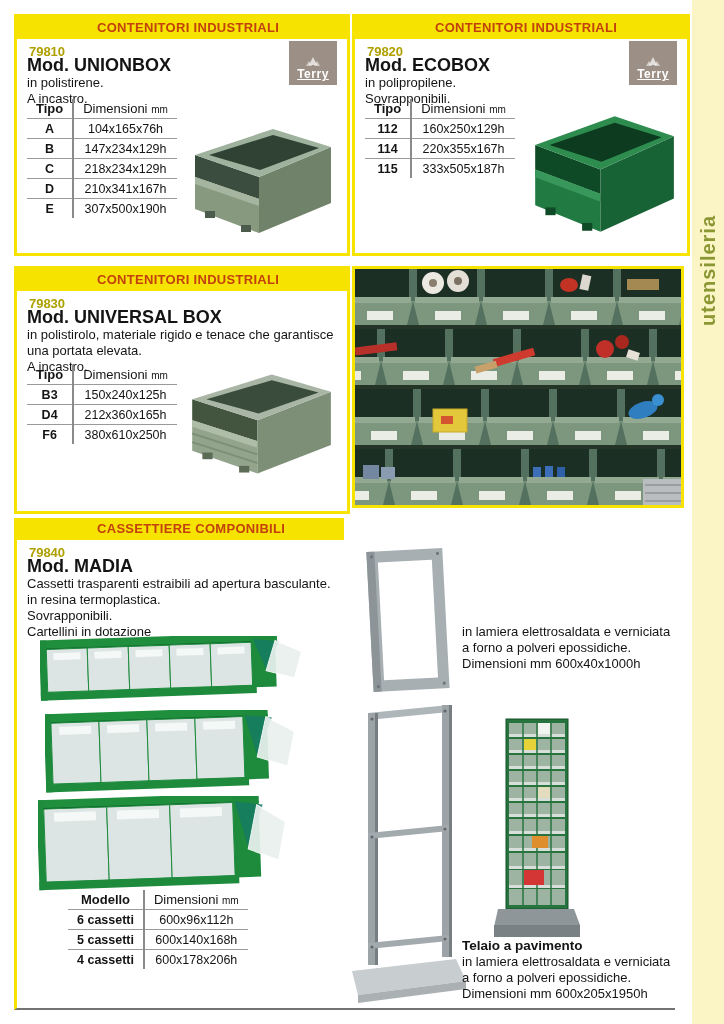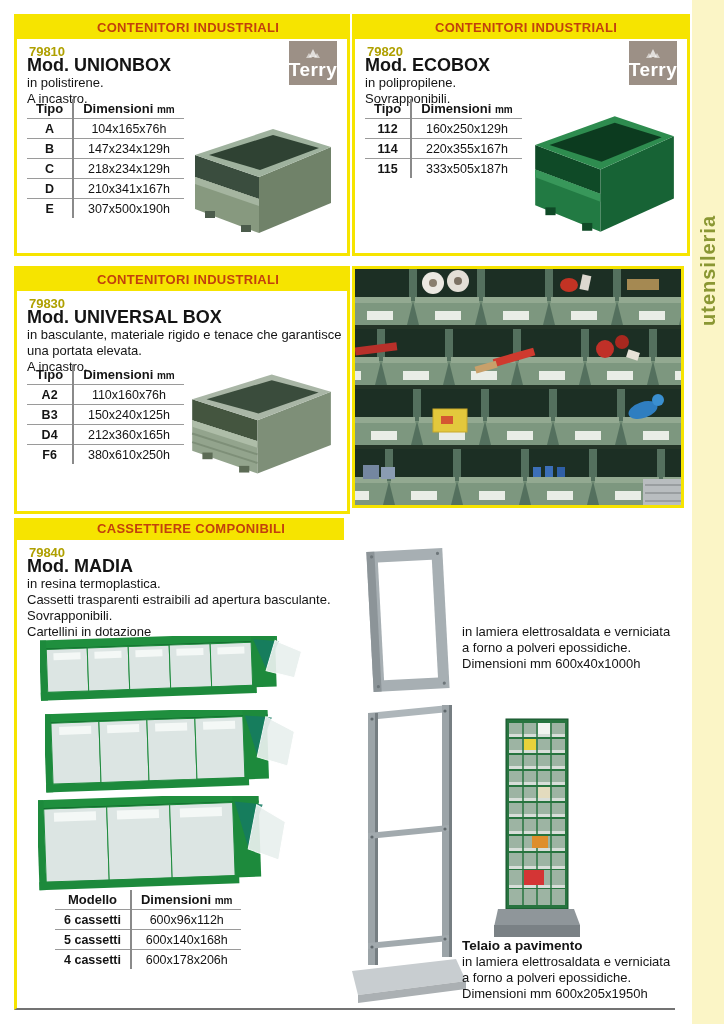--- a/index.html
+++ b/index.html
@@ -14,26 +14,26 @@
     color:#AFA000;font-weight:bold;font-size:13px;text-align:center;line-height:18px;margin-top:24px;}
   .sec-title{position:absolute;left:80px;top:0;line-height:22px;font-weight:bold;
     font-size:13px;color:#c2410c;letter-spacing:.3px;white-space:nowrap;}
   .mod-block{position:absolute;left:10px;top:28px;font-size:13px;line-height:16px;}
   .mod-title{font-size:18px;font-weight:bold;margin-bottom:2px;margin-top:12px;}
   .spec-table{position:absolute;border-collapse:collapse;font-size:12.5px;}
   .spec-table td{padding:0 9px;height:19px;text-align:center;white-space:nowrap;}
   .spec-table td:first-child{font-weight:bold;border-right:2px solid #8a8a8a;}
   .spec-table tr + tr td{border-top:1.5px solid #9a9a9a;}
   .spec-table tr:first-child td{font-size:13px;}
-  .spec-table tr:first-child td:last-child{font-weight:bold;}
+  .spec-table tr:first-child td:last-child{font-weight:normal;}
   .unit{font-size:10px;}
   .terry{position:absolute;width:48px;height:44px;background:#9C9086;
     display:flex;flex-direction:column;align-items:center;justify-content:flex-end;
     padding-bottom:4px;box-sizing:border-box;}
-  .terry-text{color:#fff;font-weight:bold;font-size:19px;letter-spacing:.5px;}
+  .terry-text{color:#fff;font-weight:bold;font-size:12px;letter-spacing:.5px;text-decoration:underline;}
   .img-box{position:absolute;}
   .photo-box{position:absolute;border:3px solid #F6E400;background:#54705e;}
   .side-strip{position:absolute;left:692px;top:0;width:32px;height:1024px;background:#FBF5C6;}
   .side-label{position:absolute;left:0;top:168px;width:32px;height:205px;
     display:flex;align-items:center;justify-content:center;
     writing-mode:vertical-rl;transform:rotate(180deg);
     font-weight:bold;font-size:20px;color:#8A9733;letter-spacing:1px;}
   .frame-text{position:absolute;font-size:13px;line-height:16px;}
   .frame-text .ft-title{font-weight:bold;font-size:13.5px;}
   .section4{border:none;border-left:3px solid #F6E400;border-bottom:2px solid #737373;}
@@ -155,34 +155,30 @@
     </div>
   </div>
 
   <div class="section" style="left:14px;top:266px;width:330px;height:242px;">
     <div class="sec-header">
       <div class="sec-code">79830</div>
       <div class="sec-title">CONTENITORI INDUSTRIALI</div>
     </div>
     <div class="mod-block">
       <div class="mod-title">Mod. UNIVERSAL BOX</div>
-      <div>in basculante, materiale rigido e tenace che garantisce</div>
+      <div>in polistirolo, materiale rigido e tenace che garantisce</div>
       <div>una portata elevata.</div>
       <div>A incastro.</div>
     </div>
     <table class="spec-table" style="left:10px;top:96px;">
       <tbody>
           <tr>
         <td>Tipo</td>
         <td><span>Dimensioni</span> <span class="unit">mm</span></td>
       </tr>
-      <tr>
-            <td>A2</td>
-            <td>110x160x76h</td>
-          </tr>
       <tr>
             <td>B3</td>
             <td>150x240x125h</td>
           </tr>
       <tr>
             <td>D4</td>
             <td>212x360x165h</td>
           </tr>
       <tr>
             <td>F6</td>
@@ -272,22 +268,22 @@
     </svg>
   </div>
 
   <div class="section section4" style="left:14px;top:518px;width:658px;height:490px;background:#fff;">
     <div class="sec-header" style="width:327px;right:auto;">
       <div class="sec-code">79840</div>
       <div class="sec-title">CASSETTIERE COMPONIBILI</div>
     </div>
     <div class="mod-block">
       <div class="mod-title">Mod. MADIA</div>
+      <div>Cassetti trasparenti estraibili ad apertura basculante.</div>
       <div>in resina termoplastica.</div>
-      <div>Cassetti trasparenti estraibili ad apertura basculante.</div>
       <div>Sovrapponibili.</div>
       <div>Cartellini in dotazione</div>
     </div>
 
     <div class="img-box" style="left:23px;top:118px;width:266px;height:66px;">
       <svg viewBox="0 0 266 66" width="266" height="66">
         <g transform="rotate(-2 133 33)">
           <rect x="0" y="0" width="238" height="9" fill="#1F8F3E"></rect>
             <rect x="0" y="8" width="238" height="2" fill="#11632B"></rect>
           <rect x="0" y="0" width="7" height="60" fill="#1D8A3C"></rect>
@@ -344,21 +340,21 @@
           <rect x="133" y="9" width="63" height="73" fill="#DCE5E3" stroke="#1D8A3C"></rect>
             <rect x="143" y="13" width="42" height="9" fill="#F4F8F6"></rect>
           <rect x="196" y="0" width="26" height="84" fill="#1D8A3C"></rect>
           <polygon points="198,8 226,12 210,54" fill="#157A63" opacity=".85"></polygon>
           <polygon points="220,12 248,30 240,68 210,56" fill="#E9F0EE" opacity=".92" stroke="#ffffff"></polygon>
           <rect x="0" y="82" width="200" height="8" fill="#1D8A3C"></rect>
         </g>
       </svg>
     </div>
 
-    <table class="spec-table" style="left:38px;top:372px;">
+    <table class="spec-table" style="left:51px;top:372px;">
       <tbody>
           <tr>
         <td>Modello</td>
         <td><span>Dimensioni</span> <span class="unit">mm</span></td>
       </tr>
       <tr>
             <td>6 cassetti</td>
             <td>600x96x112h</td>
           </tr>
       <tr>

